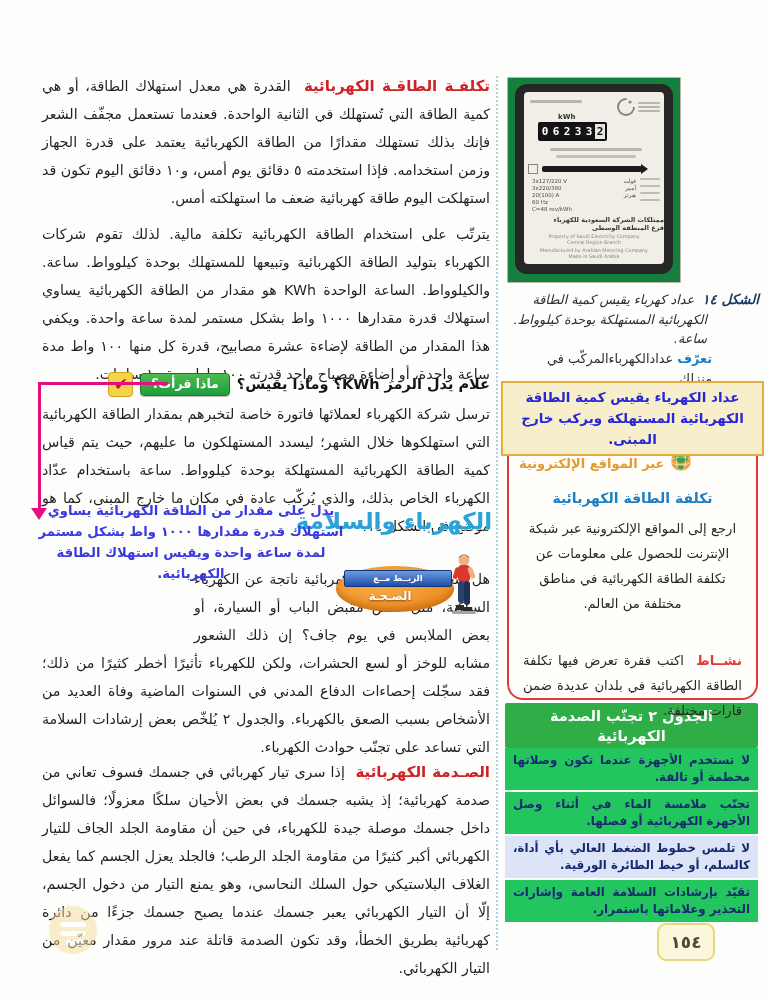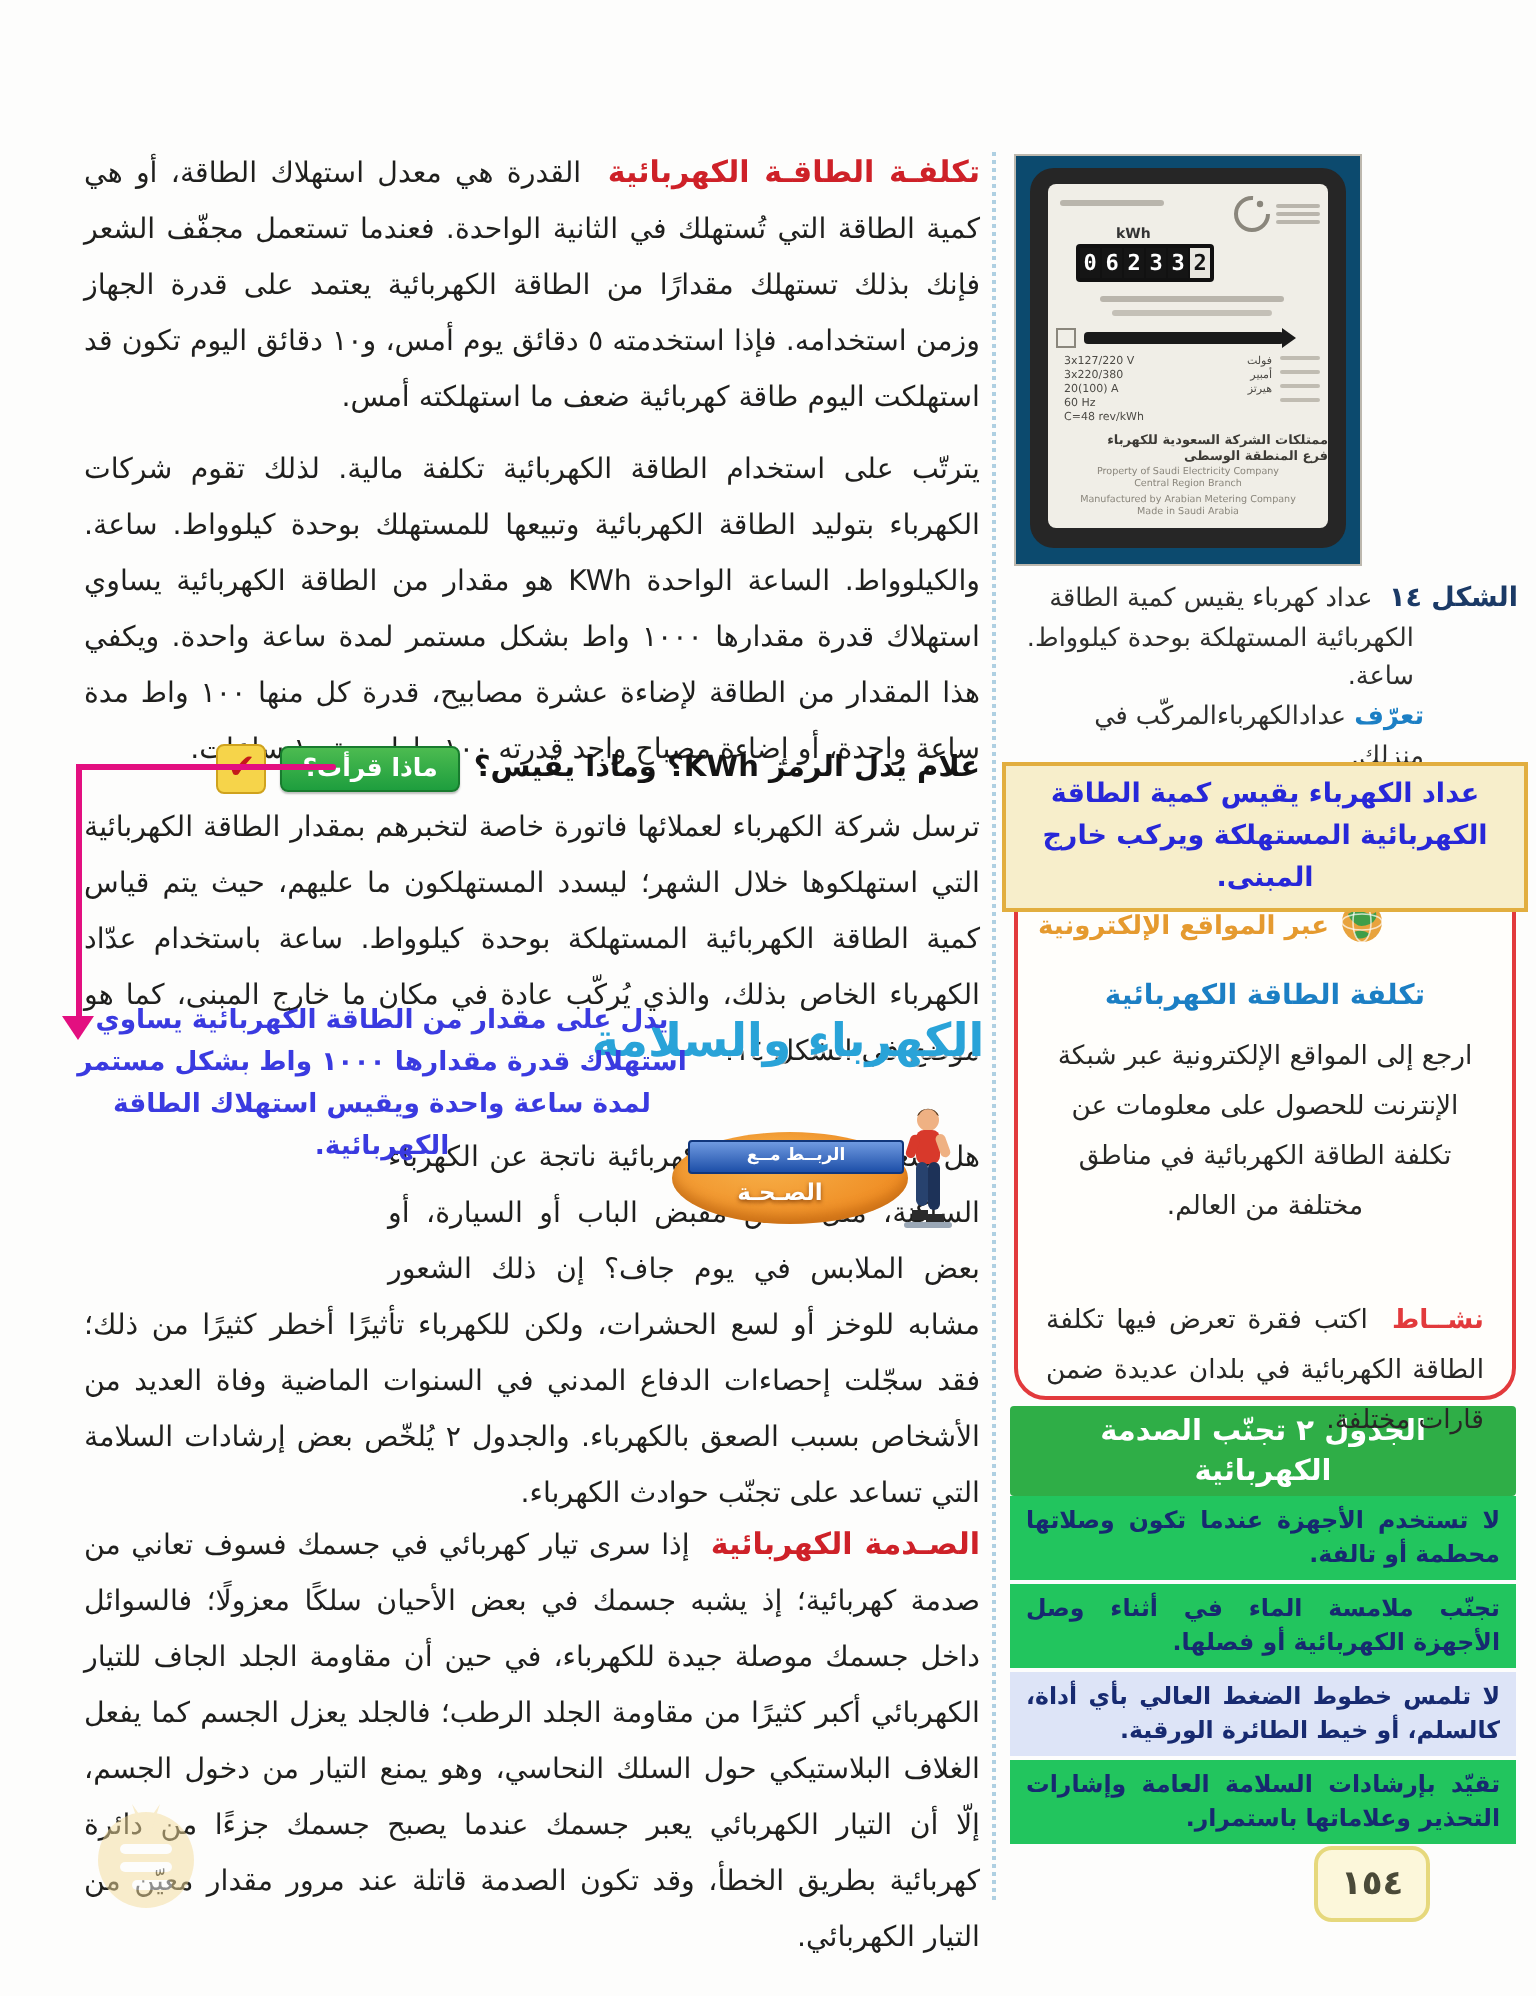--- a/index.html
+++ b/index.html
@@ -50,21 +50,21 @@
     border-radius:50%;box-shadow:inset 0 -4px 6px rgba(150,70,0,.4);}
   .hb-bar{position:absolute;left:8px;top:18px;width:106px;height:15px;
     background:linear-gradient(#6f9ae0,#1d4fa8);border:1px solid #10367c;border-radius:2px;
     color:#fff;font-size:8.5px;font-weight:bold;text-align:center;line-height:15px;}
   .hb-word{position:absolute;left:14px;top:37px;width:80px;text-align:center;
     color:#fff;font-size:11.5px;font-weight:bold;text-shadow:0 1px 2px rgba(120,50,0,.8);}
   .hb-boy{position:absolute;right:-4px;top:0;}
   .badge-spacer{float:left;width:152px;height:62px;}
   
   .photo{position:absolute;left:508px;top:78px;width:172px;height:204px;
-    background:#0c4a6e;box-shadow:0 0 0 1px #bdb8ae;}
+    background:#15803d;box-shadow:0 0 0 1px #bdb8ae;}
   .meter-frame{position:absolute;left:7px;top:6px;right:7px;bottom:8px;
     background:#262626;border-radius:12px;}
   .meter-face{position:absolute;left:9px;top:8px;right:9px;bottom:10px;
     background:#f0eee7;border-radius:4px;overflow:hidden;}
   .m-po{position:absolute;left:6px;top:8px;width:52px;height:3px;background:#b9b5ac;border-radius:2px;}
   .m-logo{position:absolute;right:28px;top:5px;}
   .m-logotxt{position:absolute;right:4px;top:10px;width:22px;}
   .m-logotxt div{height:2px;background:#b9b5ac;margin-bottom:2px;border-radius:1px;}
   .m-kwh{position:absolute;left:34px;top:21px;font-size:7px;font-weight:bold;color:#333;direction:ltr;}
   .m-counter{position:absolute;left:14px;top:30px;display:flex;direction:ltr;gap:1px;
@@ -89,21 +89,21 @@
   .m-arlines div{height:2px;background:#c0bcb2;margin-bottom:5px;border-radius:1px;}
   .m-owner{position:absolute;left:0;right:0;top:124px;text-align:right;
     font-size:6.5px;line-height:8px;color:#3c3a35;font-weight:bold;}
   .m-prop{position:absolute;left:0;right:0;top:142px;text-align:center;direction:ltr;
     font-size:4.8px;line-height:6px;color:#8a867c;}
   .m-made{position:absolute;left:0;right:0;top:156px;text-align:center;direction:ltr;
     font-size:4.8px;line-height:6px;color:#8a867c;}
   
   .fig-caption{position:absolute;left:505px;top:290px;width:254px;
     font-size:12.8px;line-height:19.5px;color:#2e2e2c;text-align:right;direction:rtl;
-    padding-right:0;}
+    padding-right:0;font-style:italic;}
   .fig-caption .cap-inner{display:block;padding-right:52px;text-indent:-52px;}
   .cap-label{font-weight:bold;color:#1b3a66;font-size:13.5px;}
   .taarraf{position:absolute;left:540px;top:349px;width:172px;z-index:1;
     font-size:12.8px;line-height:20px;color:#2e2e2c;text-align:right;direction:rtl;}
   .taarraf .t-label{color:#1c7fc4;font-weight:bold;}
   
   .note-box{position:absolute;left:501px;top:381px;width:263px;min-height:56px;z-index:5;
     background:#f7eecb;border:2px solid #e2ae3f;box-sizing:border-box;
     display:flex;align-items:center;justify-content:center;
     font-size:13.5px;line-height:21px;color:#2727d8;font-weight:bold;

